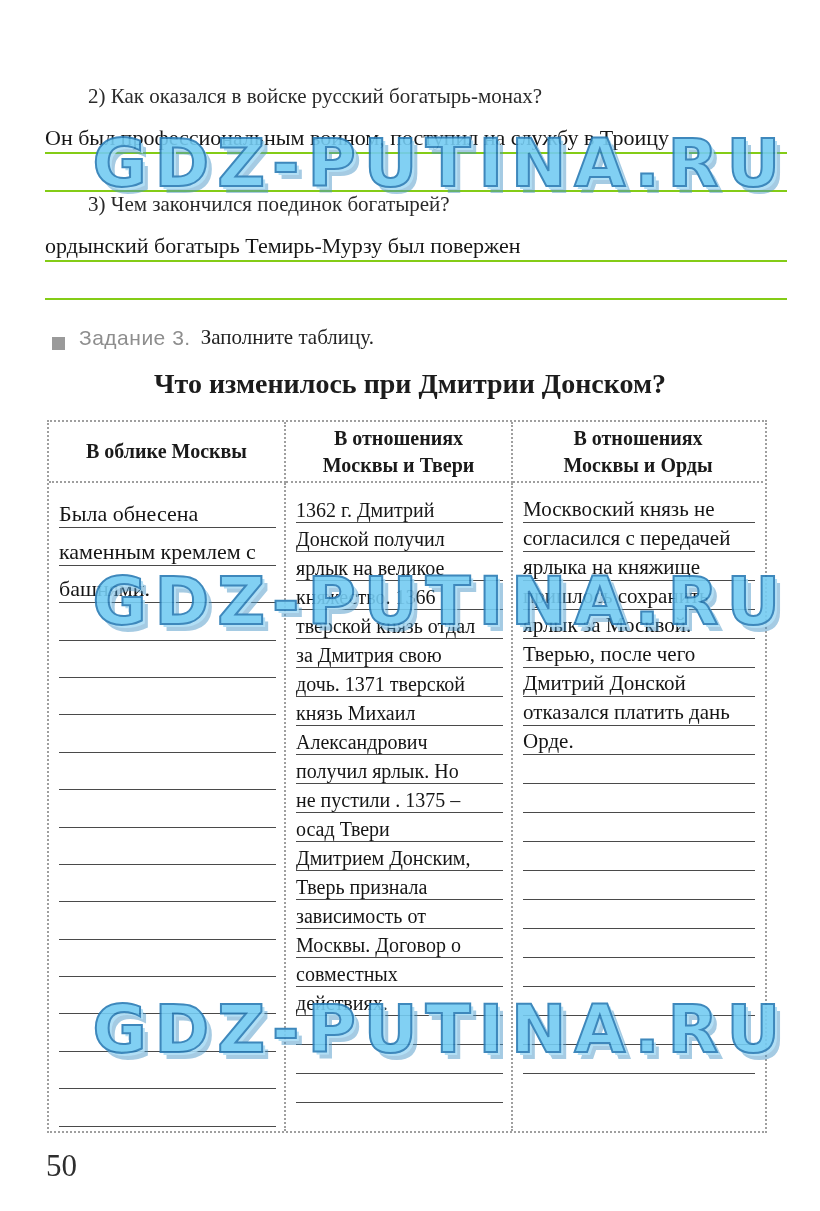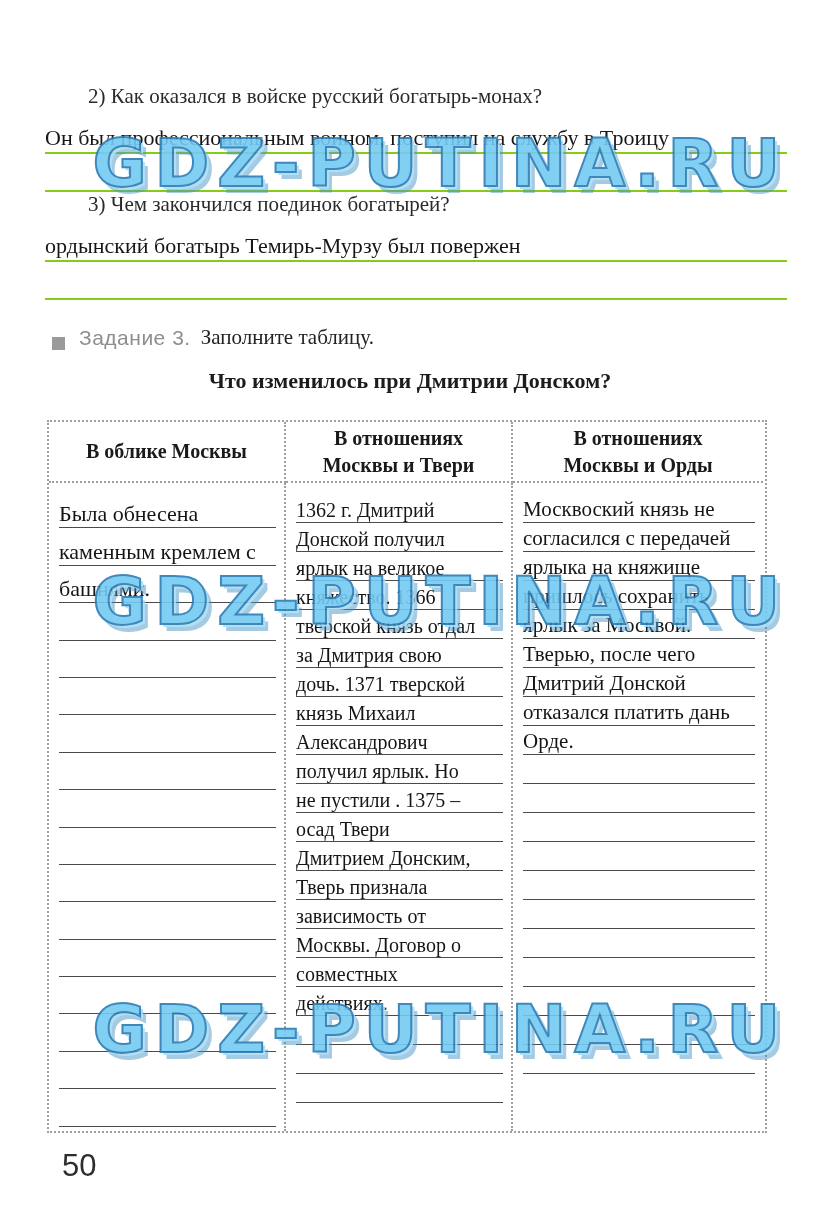--- a/index.html
+++ b/index.html
@@ -40,21 +40,21 @@
   }
   .task-label {
     font-family: "Liberation Sans", sans-serif;
     font-size: 21px; color: #8e8e8e; letter-spacing: 0.5px;
   }
   .task-instruction { font-size: 21px; color: #222; }
 
   
   .table-title {
     position: absolute; left: 0; top: 368px; width: 820px;
-    text-align: center; font-weight: bold; font-size: 22px; color: #1c1c1c;
+    text-align: center; font-weight: bold; font-size: 28px; color: #1c1c1c;
   }
 
   
   .fill-table {
     position: absolute; left: 47px; top: 420px;
     width: 720px; height: 713px;
     border: 2px dotted #9f9f9f;
     display: grid;
     grid-template-columns: 237px 227px 250px;
     grid-template-rows: 61px 1fr;
@@ -92,22 +92,22 @@
     text-shadow:
       3px 3px 0 #aadcf5,
       6px 7px 0 rgba(73, 150, 199, 0.55);
     opacity: 0.9;
     pointer-events: none;
     white-space: nowrap;
   }
 
   
   .page-number {
-    position: absolute; left: 62px; top: 1148px;
-    font-family: Liberation Sans, sans-serif;
+    position: absolute; left: 46px; top: 1148px;
+    font-family: Liberation Serif, serif;
     font-size: 31px; color: #2e2e2e;
   }
 </style>
 </head>
 <body>
 
 <div class="qa-block" style="top: 84px;">
   <div class="q-text">2) Как оказался в войске русский богатырь-монах?</div>
   <div class="answer-lines">
       <div class="a-line">Он был профессиональным воином, поступил на службу в Троицу</div>

